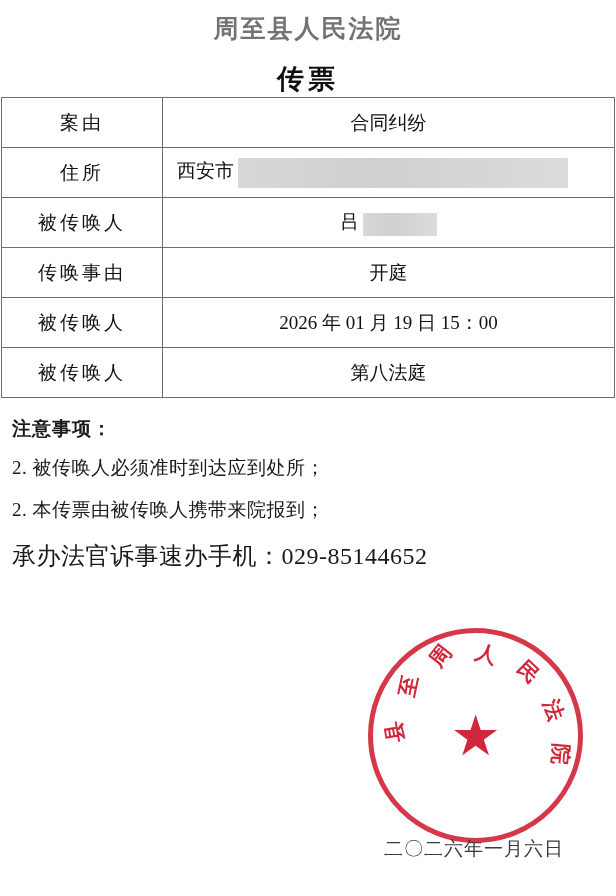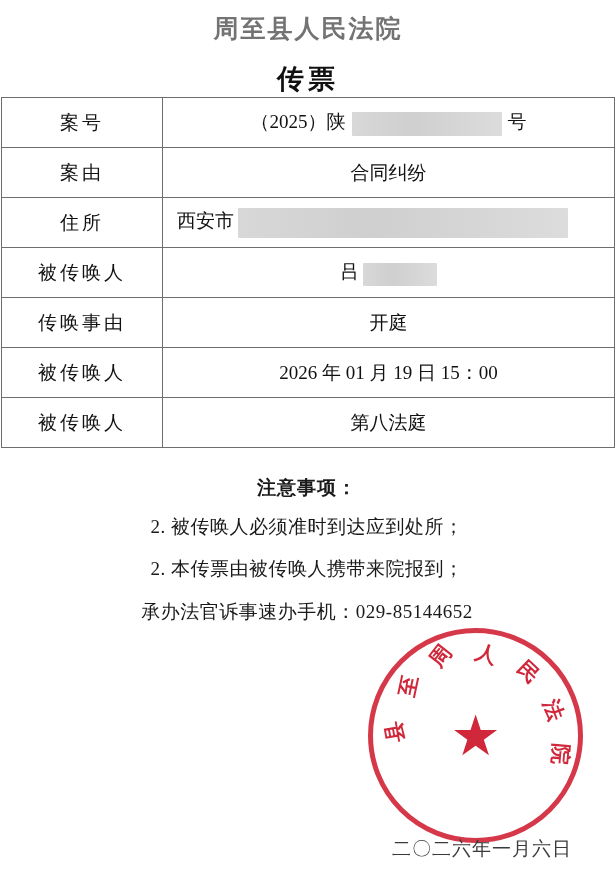--- a/index.html
+++ b/index.html
@@ -64,38 +64,37 @@
     padding-left: 14px;
   }
   .redact {
     display: inline-block;
     vertical-align: middle;
     background: linear-gradient(90deg, #d8d8d8 0%, #cfcfcf 40%, #dcdcdc 100%);
     border-radius: 1px;
     filter: blur(0.4px);
   }
   .notes {
-    margin: 13px;
+    margin: 4px;
     padding: 14px 10px 0 8px;
-    text-align: center;
   }
   .notes-title {
     font-size: 19px;
     font-weight: bold;
     letter-spacing: 1px;
     margin-bottom: 14px;
   }
   .note-line {
     font-size: 19px;
     line-height: 1.25;
     margin-bottom: 18px;
     letter-spacing: 0.5px;
   }
   .phone-line {
-    font-size: 19px;
+    font-size: 24px;
     margin-top: 4px;
     letter-spacing: 0.5px;
   }
   .seal-area {
     position: absolute;
     right: 8px;
     bottom: 40px;
     width: 240px;
     height: 240px;
   }
@@ -129,44 +128,38 @@
   .seal-char {
     position: absolute;
     font-size: 21px;
     font-weight: bold;
     color: #d1273a;
     font-family: "Liberation Serif", "DejaVu Serif", serif;
     transform-origin: center center;
   }
   .seal-date {
     position: absolute;
-    left: 24px;
+    left: 16px;
     bottom: 6px;
     font-size: 19px;
     letter-spacing: 1px;
     color: #3a3a3a;
     white-space: nowrap;
   }
 </style>
 </head>
 <body>
 
 <div class="page">
 
   <div class="court-name">周至县人民法院</div>
   <div class="doc-title">传票</div>
 
   <table class="info">
     <tbody>
-      <tr>
-        <td class="label">案号</td>
-        <td class="value">
-          <span>（2025）陕</span><span class="redact" style="width:150px;height:24px;margin:0 6px;"></span><span>号</span>
-        </td>
-      </tr>
       <tr>
         <td class="label">案由</td>
         <td class="value">合同纠纷</td>
       </tr>
       <tr>
         <td class="label">住所</td>
         <td class="value leftish">
           <span>西安市</span><span class="redact" style="width:330px;height:30px;margin-left:4px;"></span>
         </td>
       </tr>

